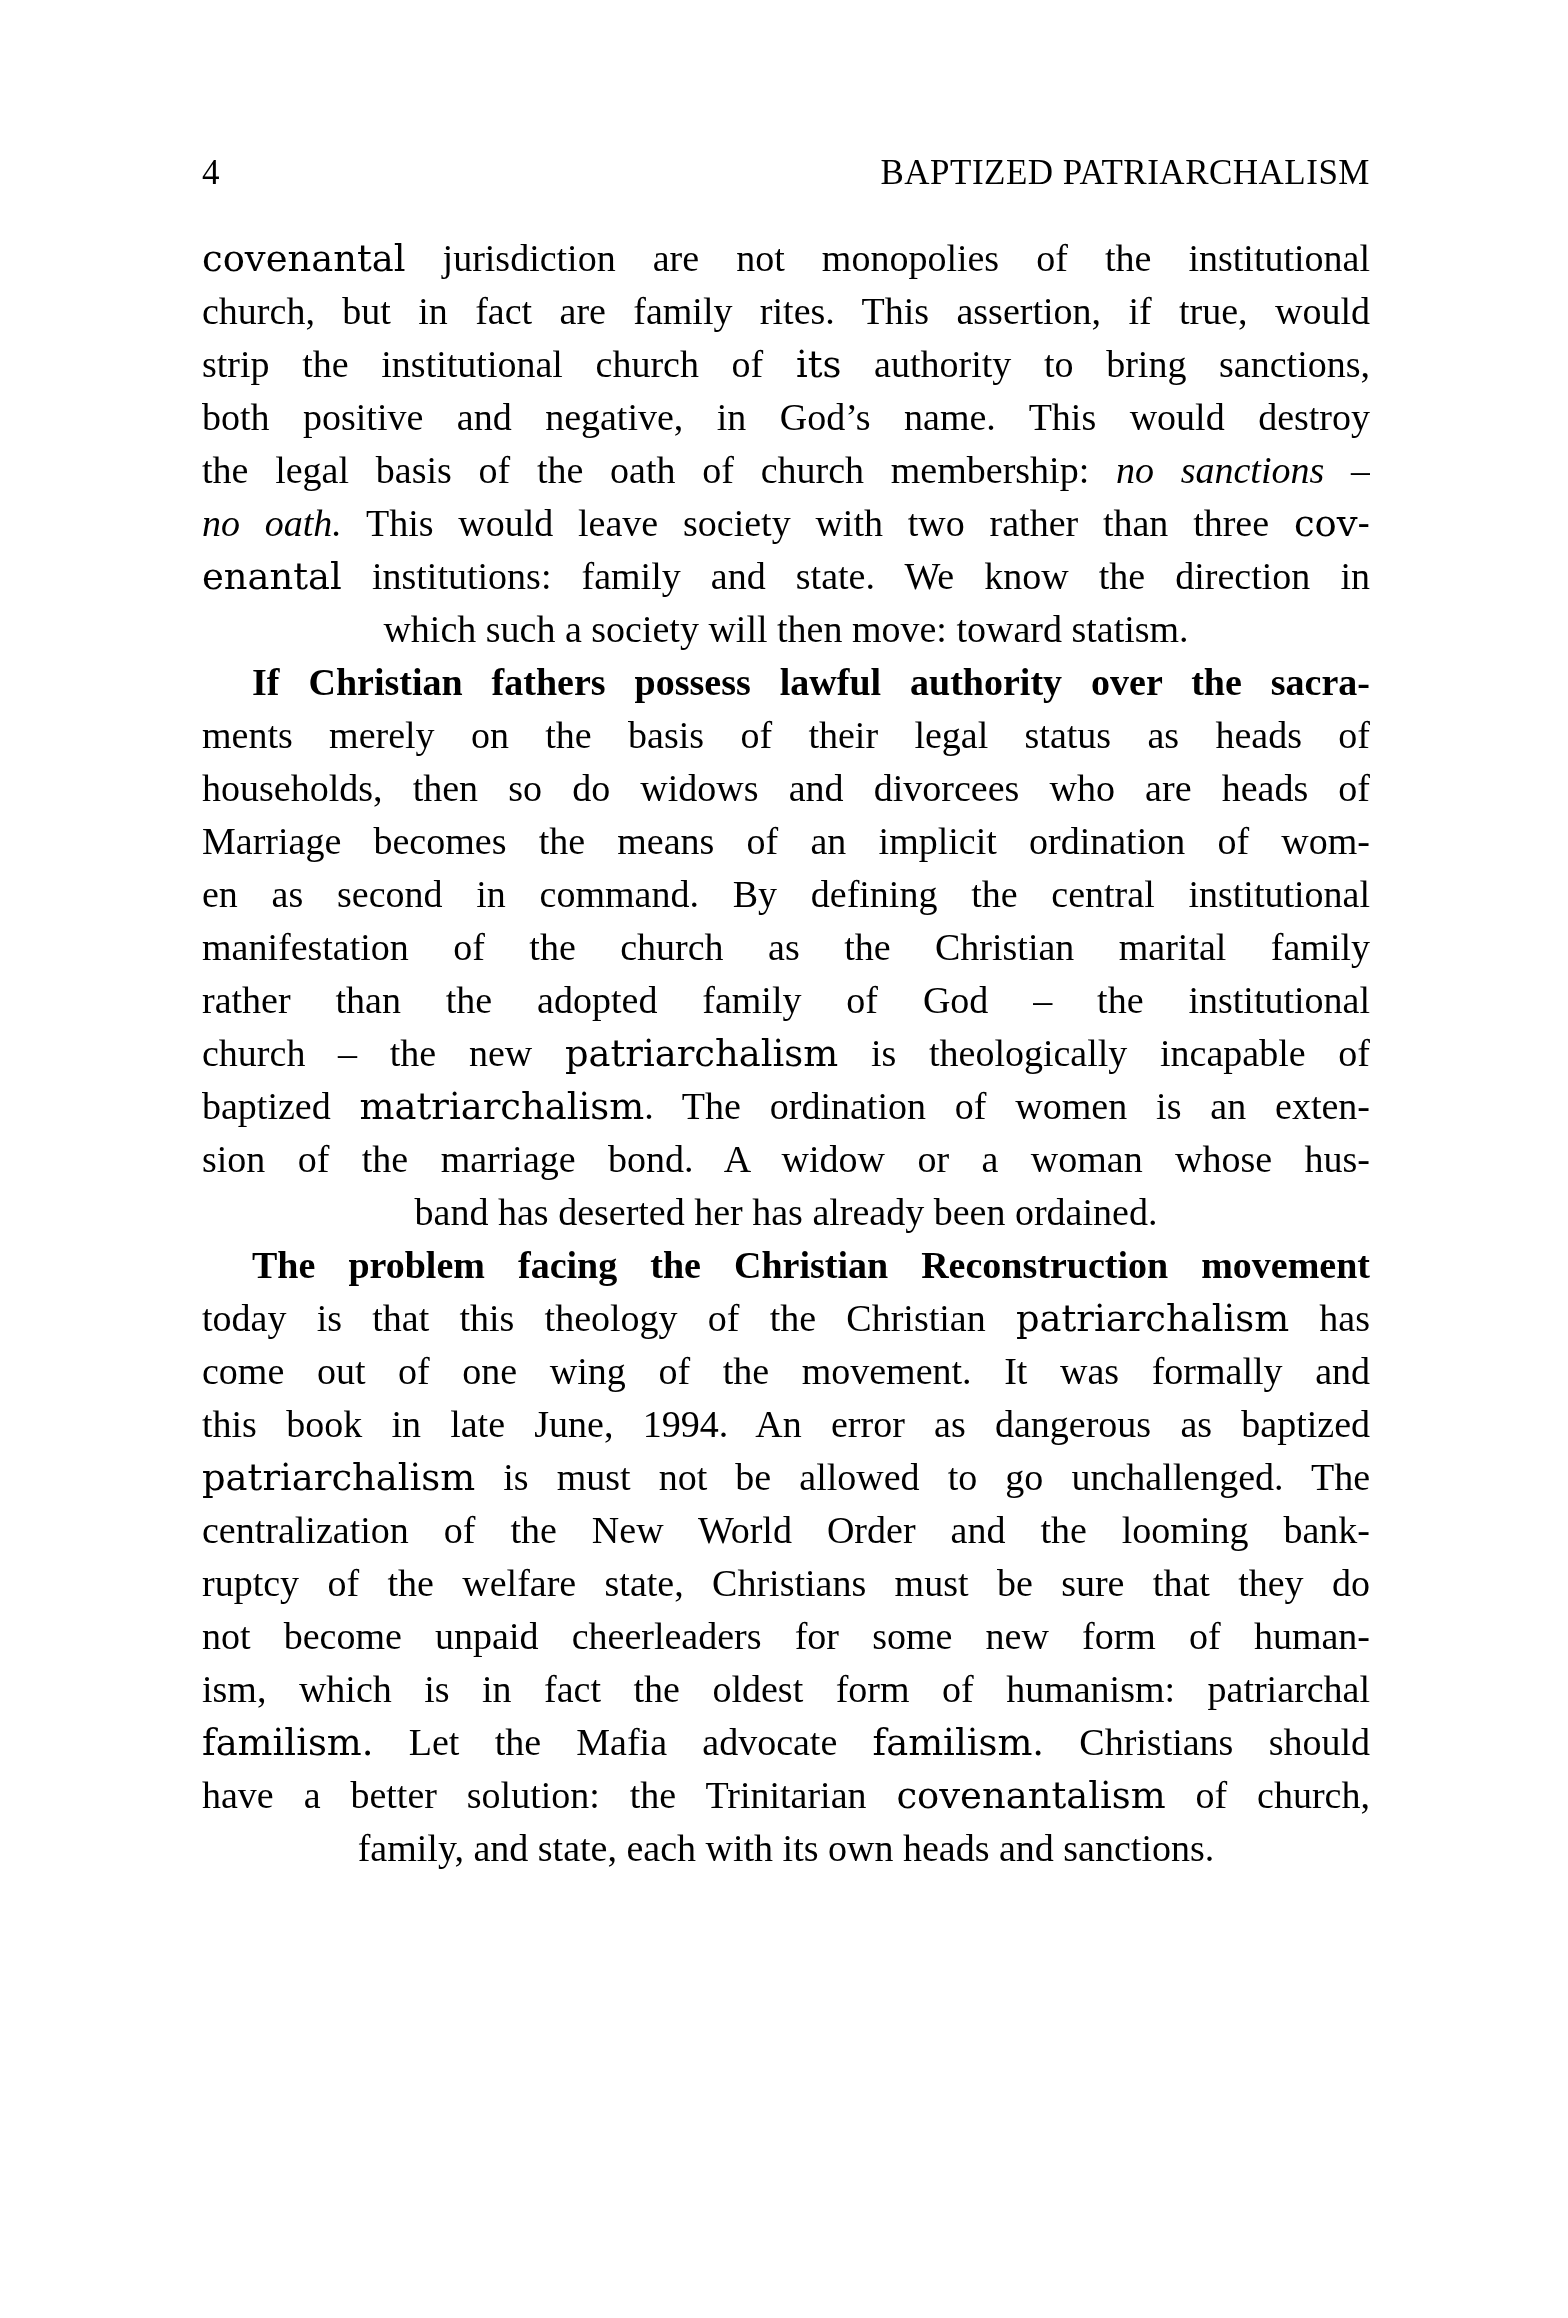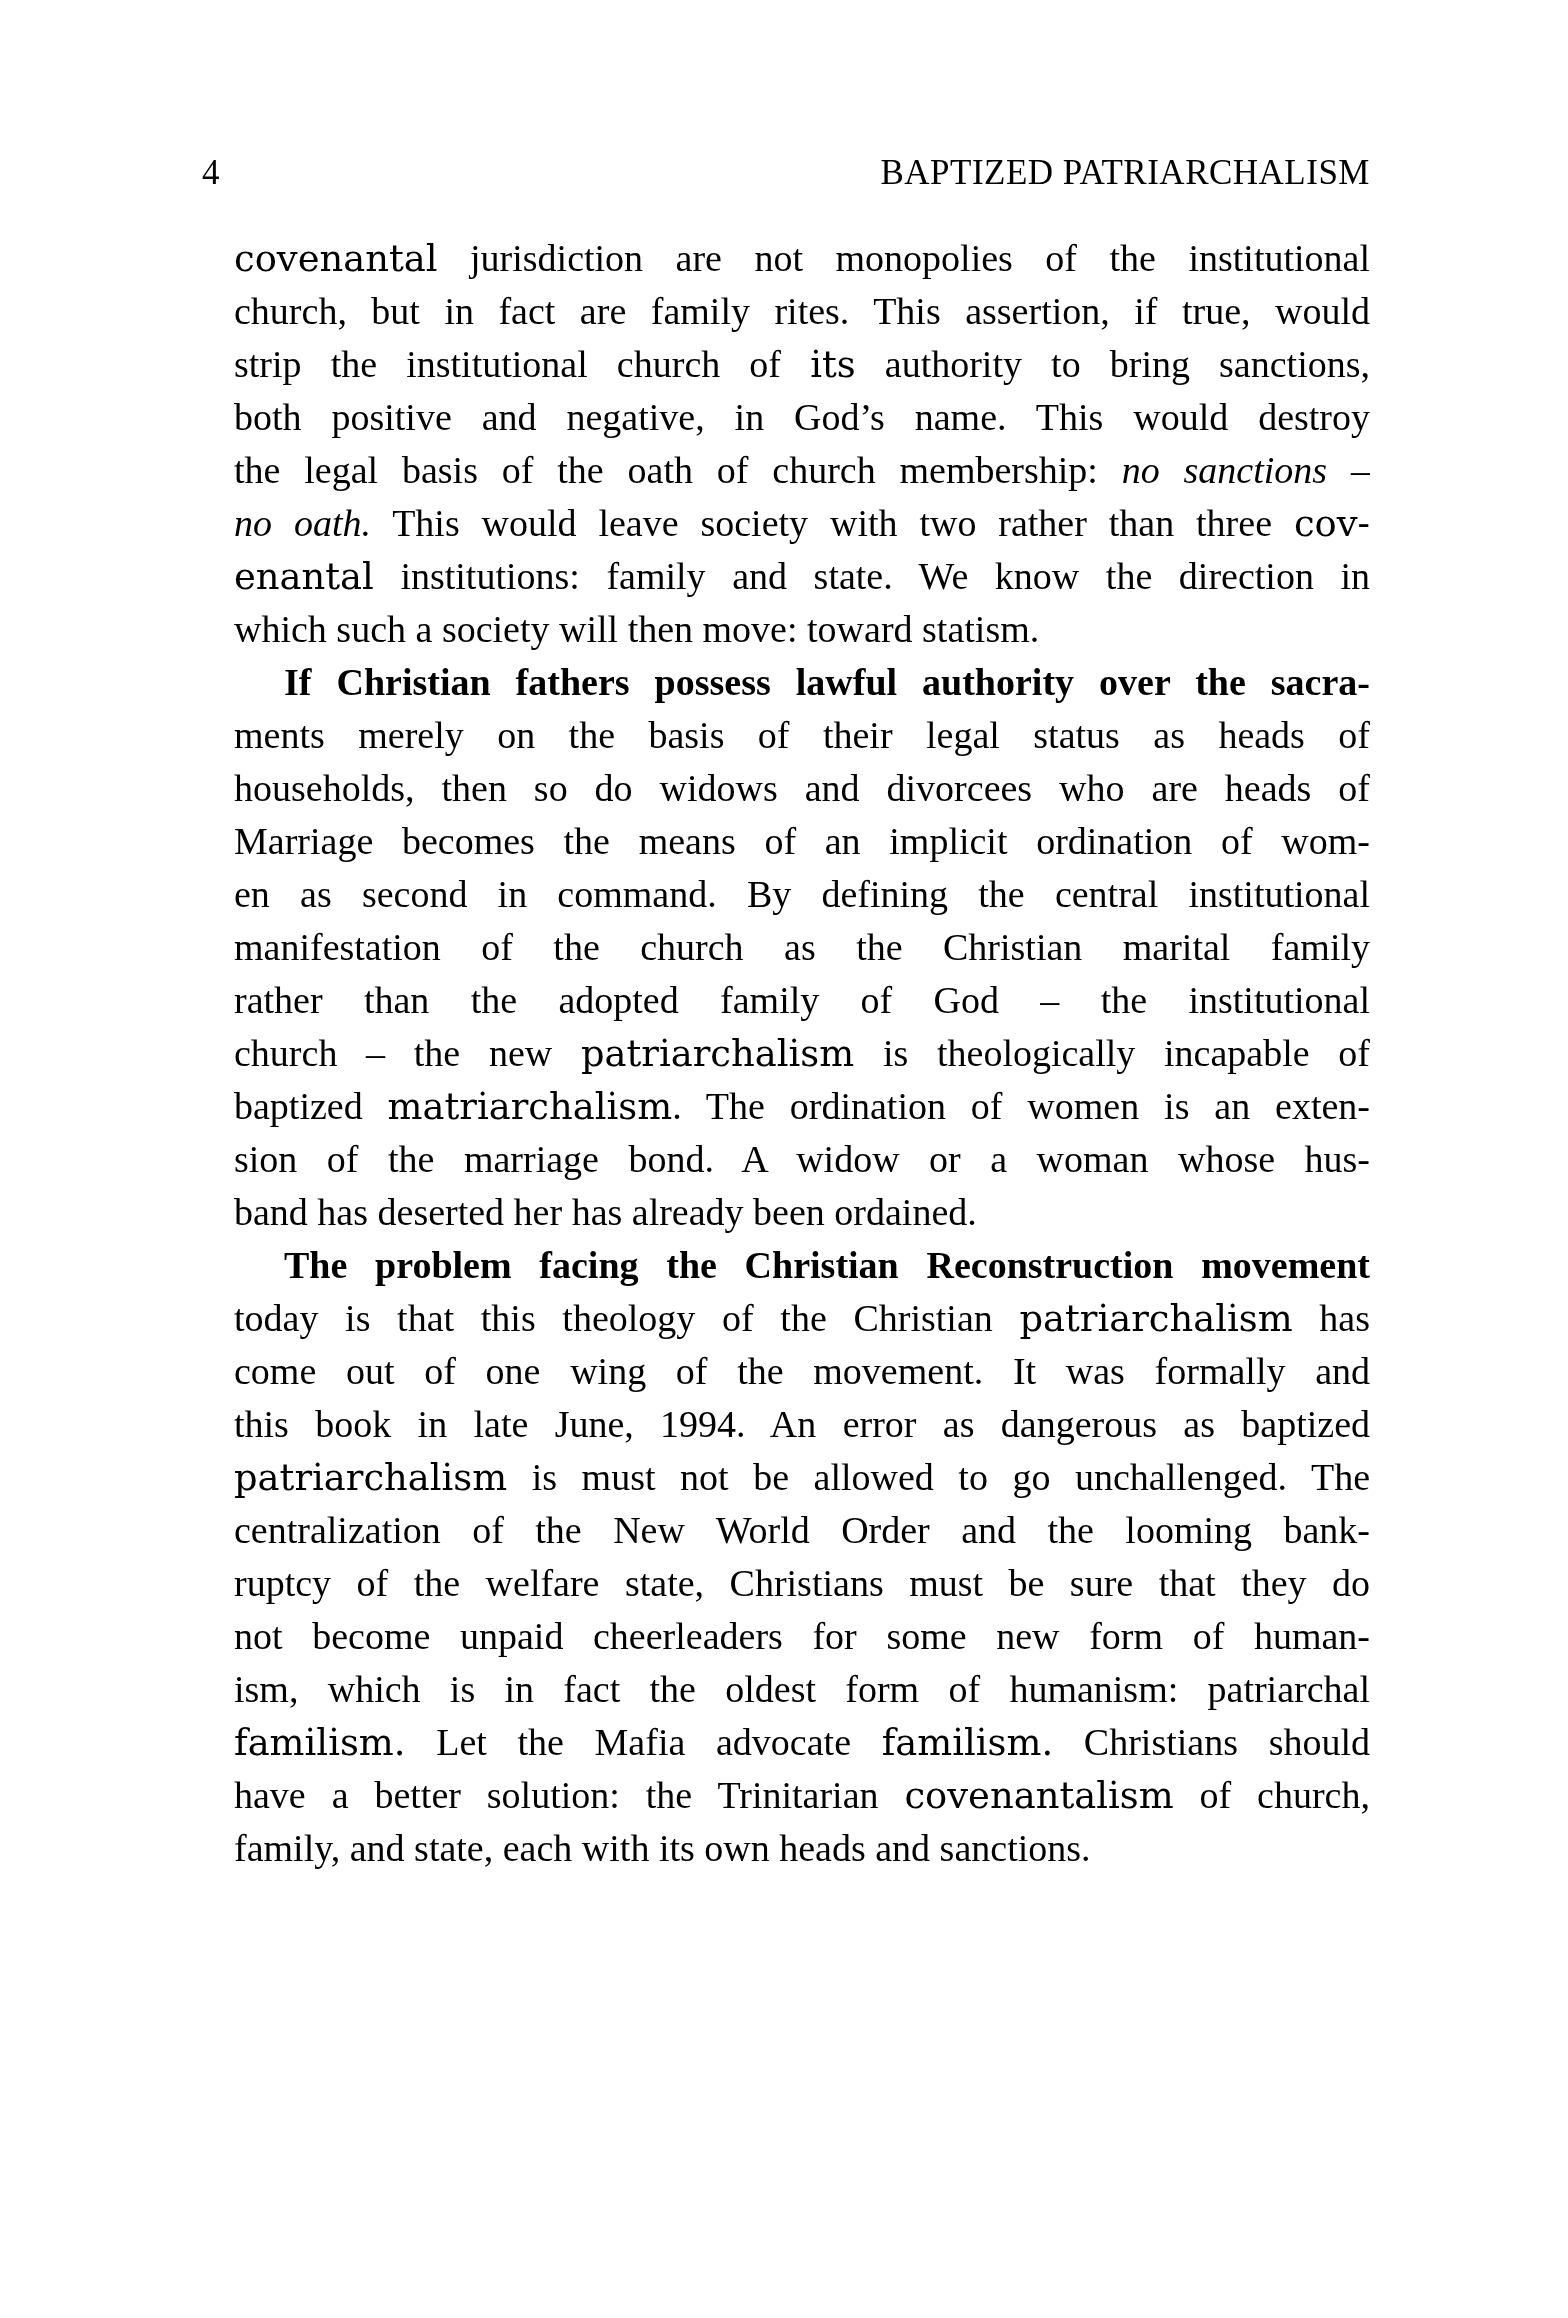--- a/index.html
+++ b/index.html
@@ -26,30 +26,29 @@
   .body-text{
     position:absolute;
     left:202px;top:232px;width:1168px;
     font-size:38px;line-height:53px;
     text-align:justify;
   }
   .line{
     height:53px;
     overflow:hidden;
     text-align:justify;
-    margin-left:32px;
   }
   .line.j::after{
     content:"";
     display:inline-block;
     width:100%;
     height:0;
     vertical-align:top;
   }
-  .line.last{ text-align:left; }
+  .line.last{ text-align:center; }
   .line.indent{ text-indent:50px;font-weight:bold; }
   .run-i{ font-style:italic; }
   .run-alt{ font-family:"DejaVu Serif", serif; font-size:0.97em; }
 </style>
 </head>
 <body>
 
 <div class="page">
   <div class="running-head">
     <span class="page-number">4</span>

